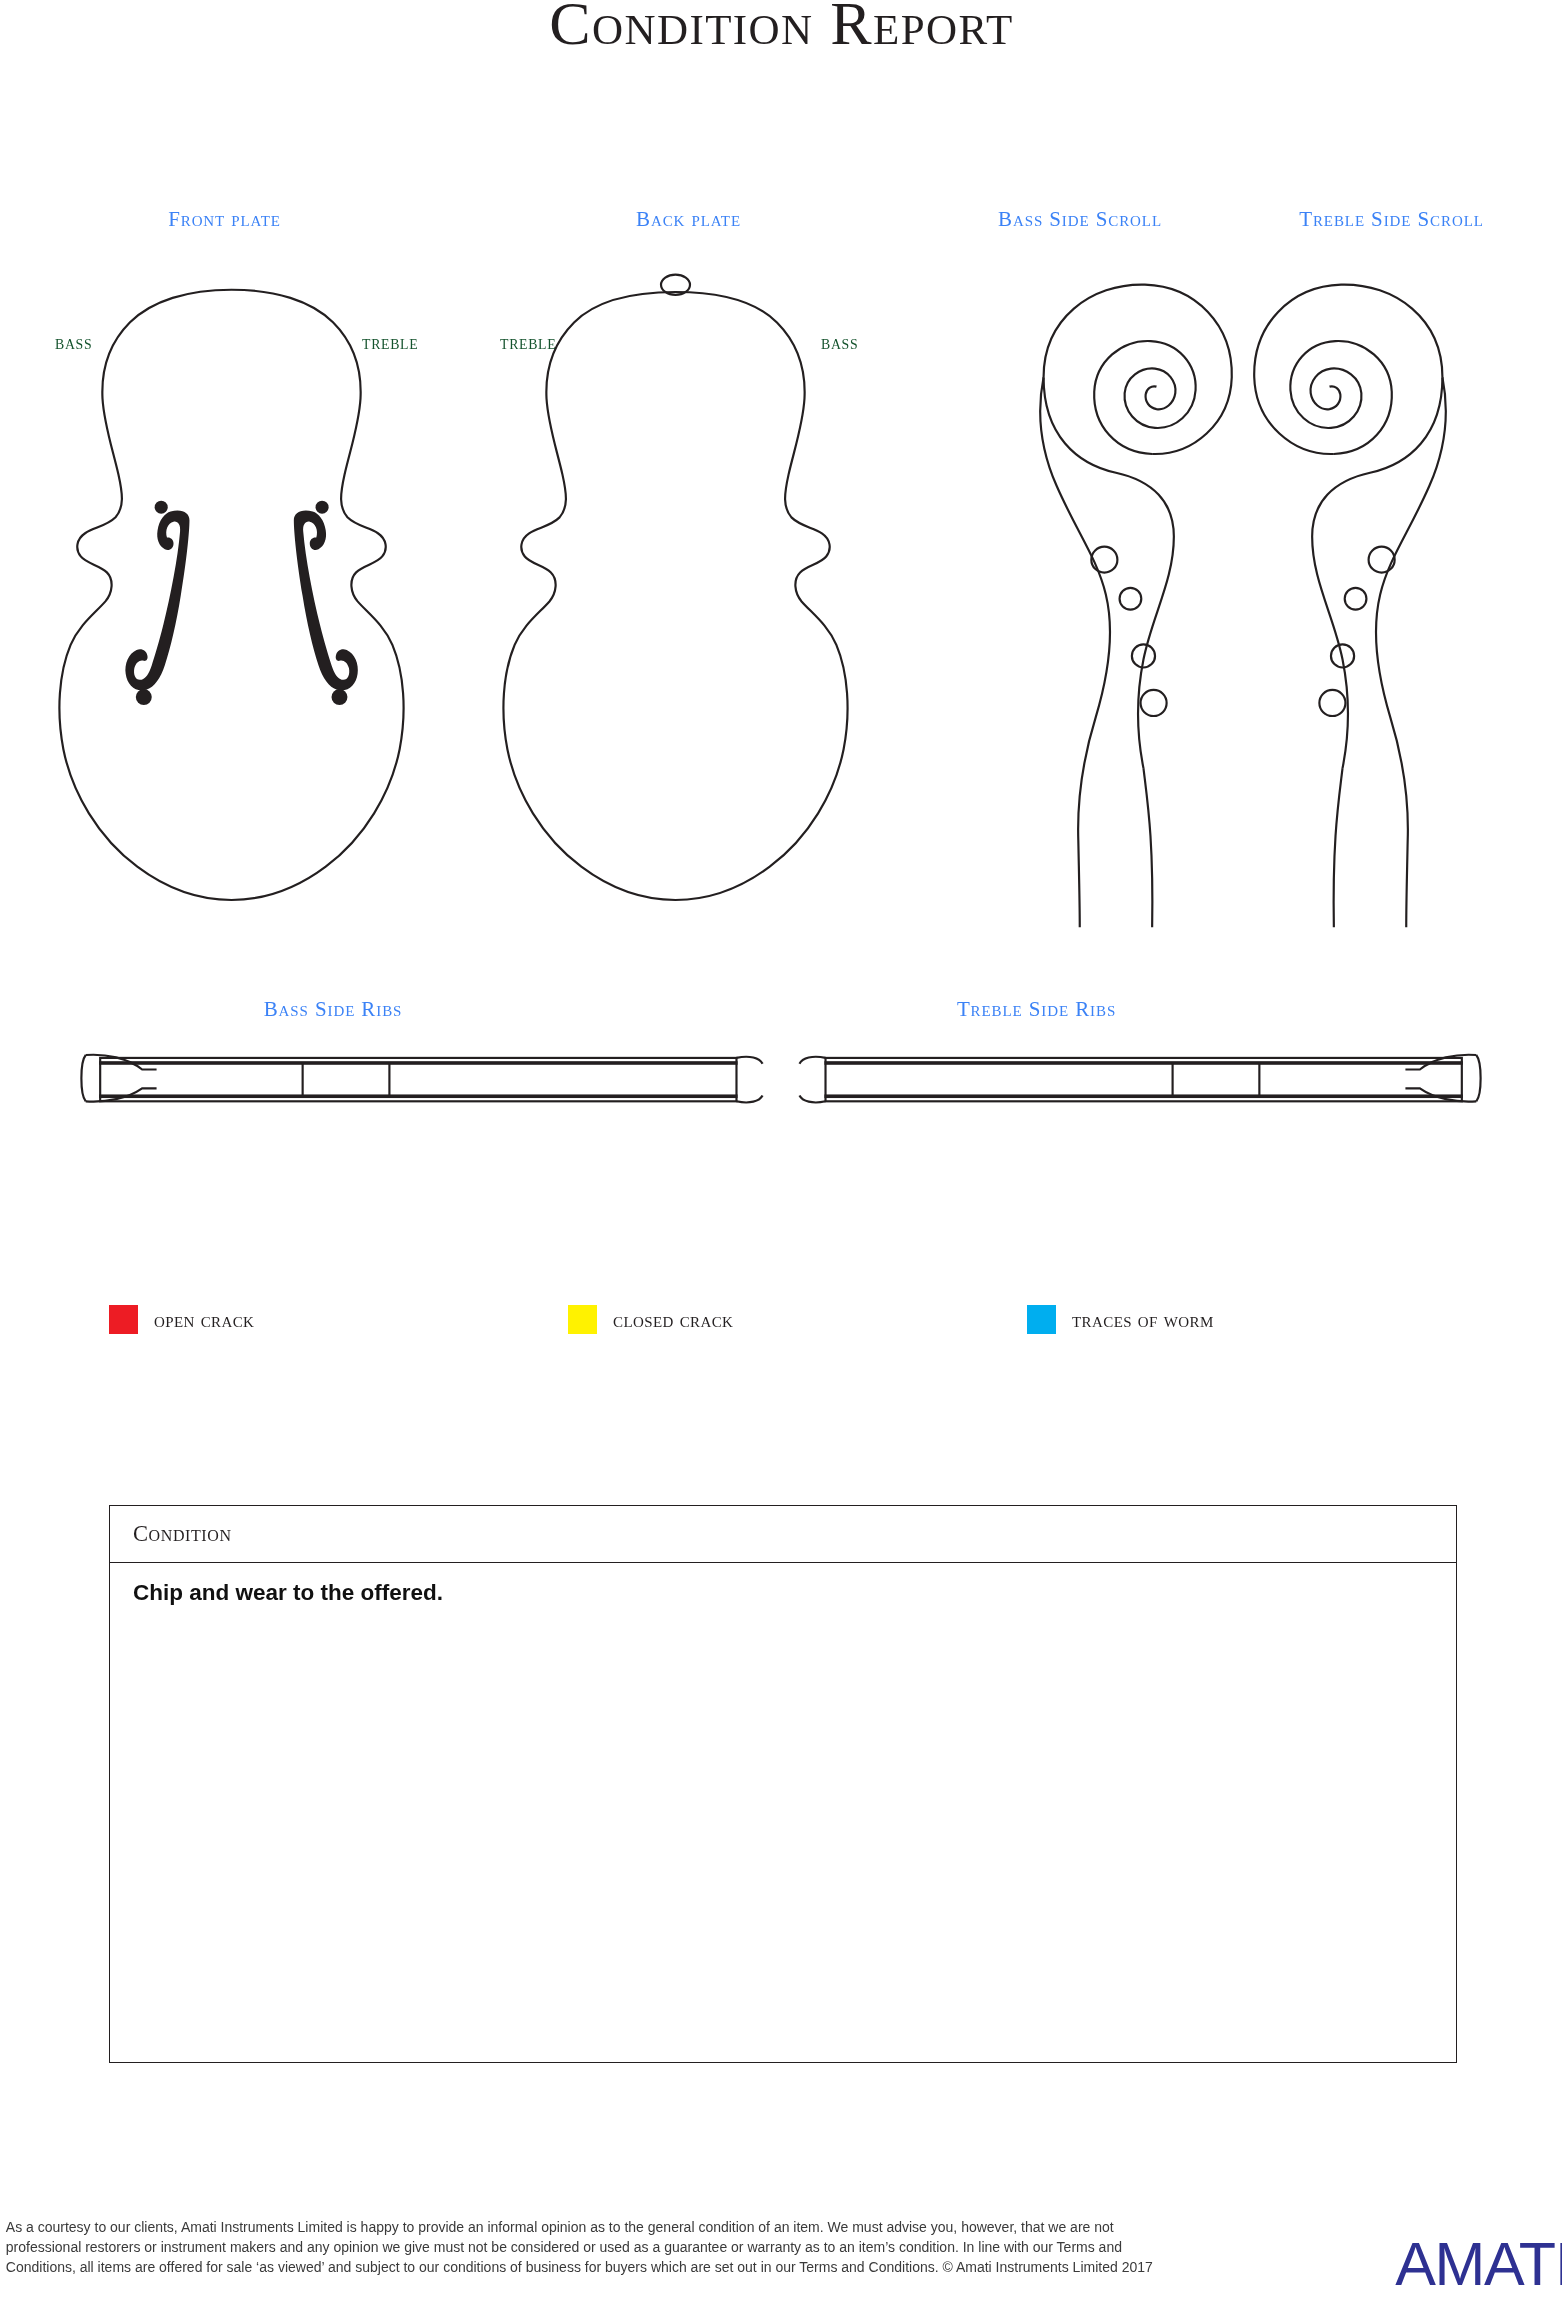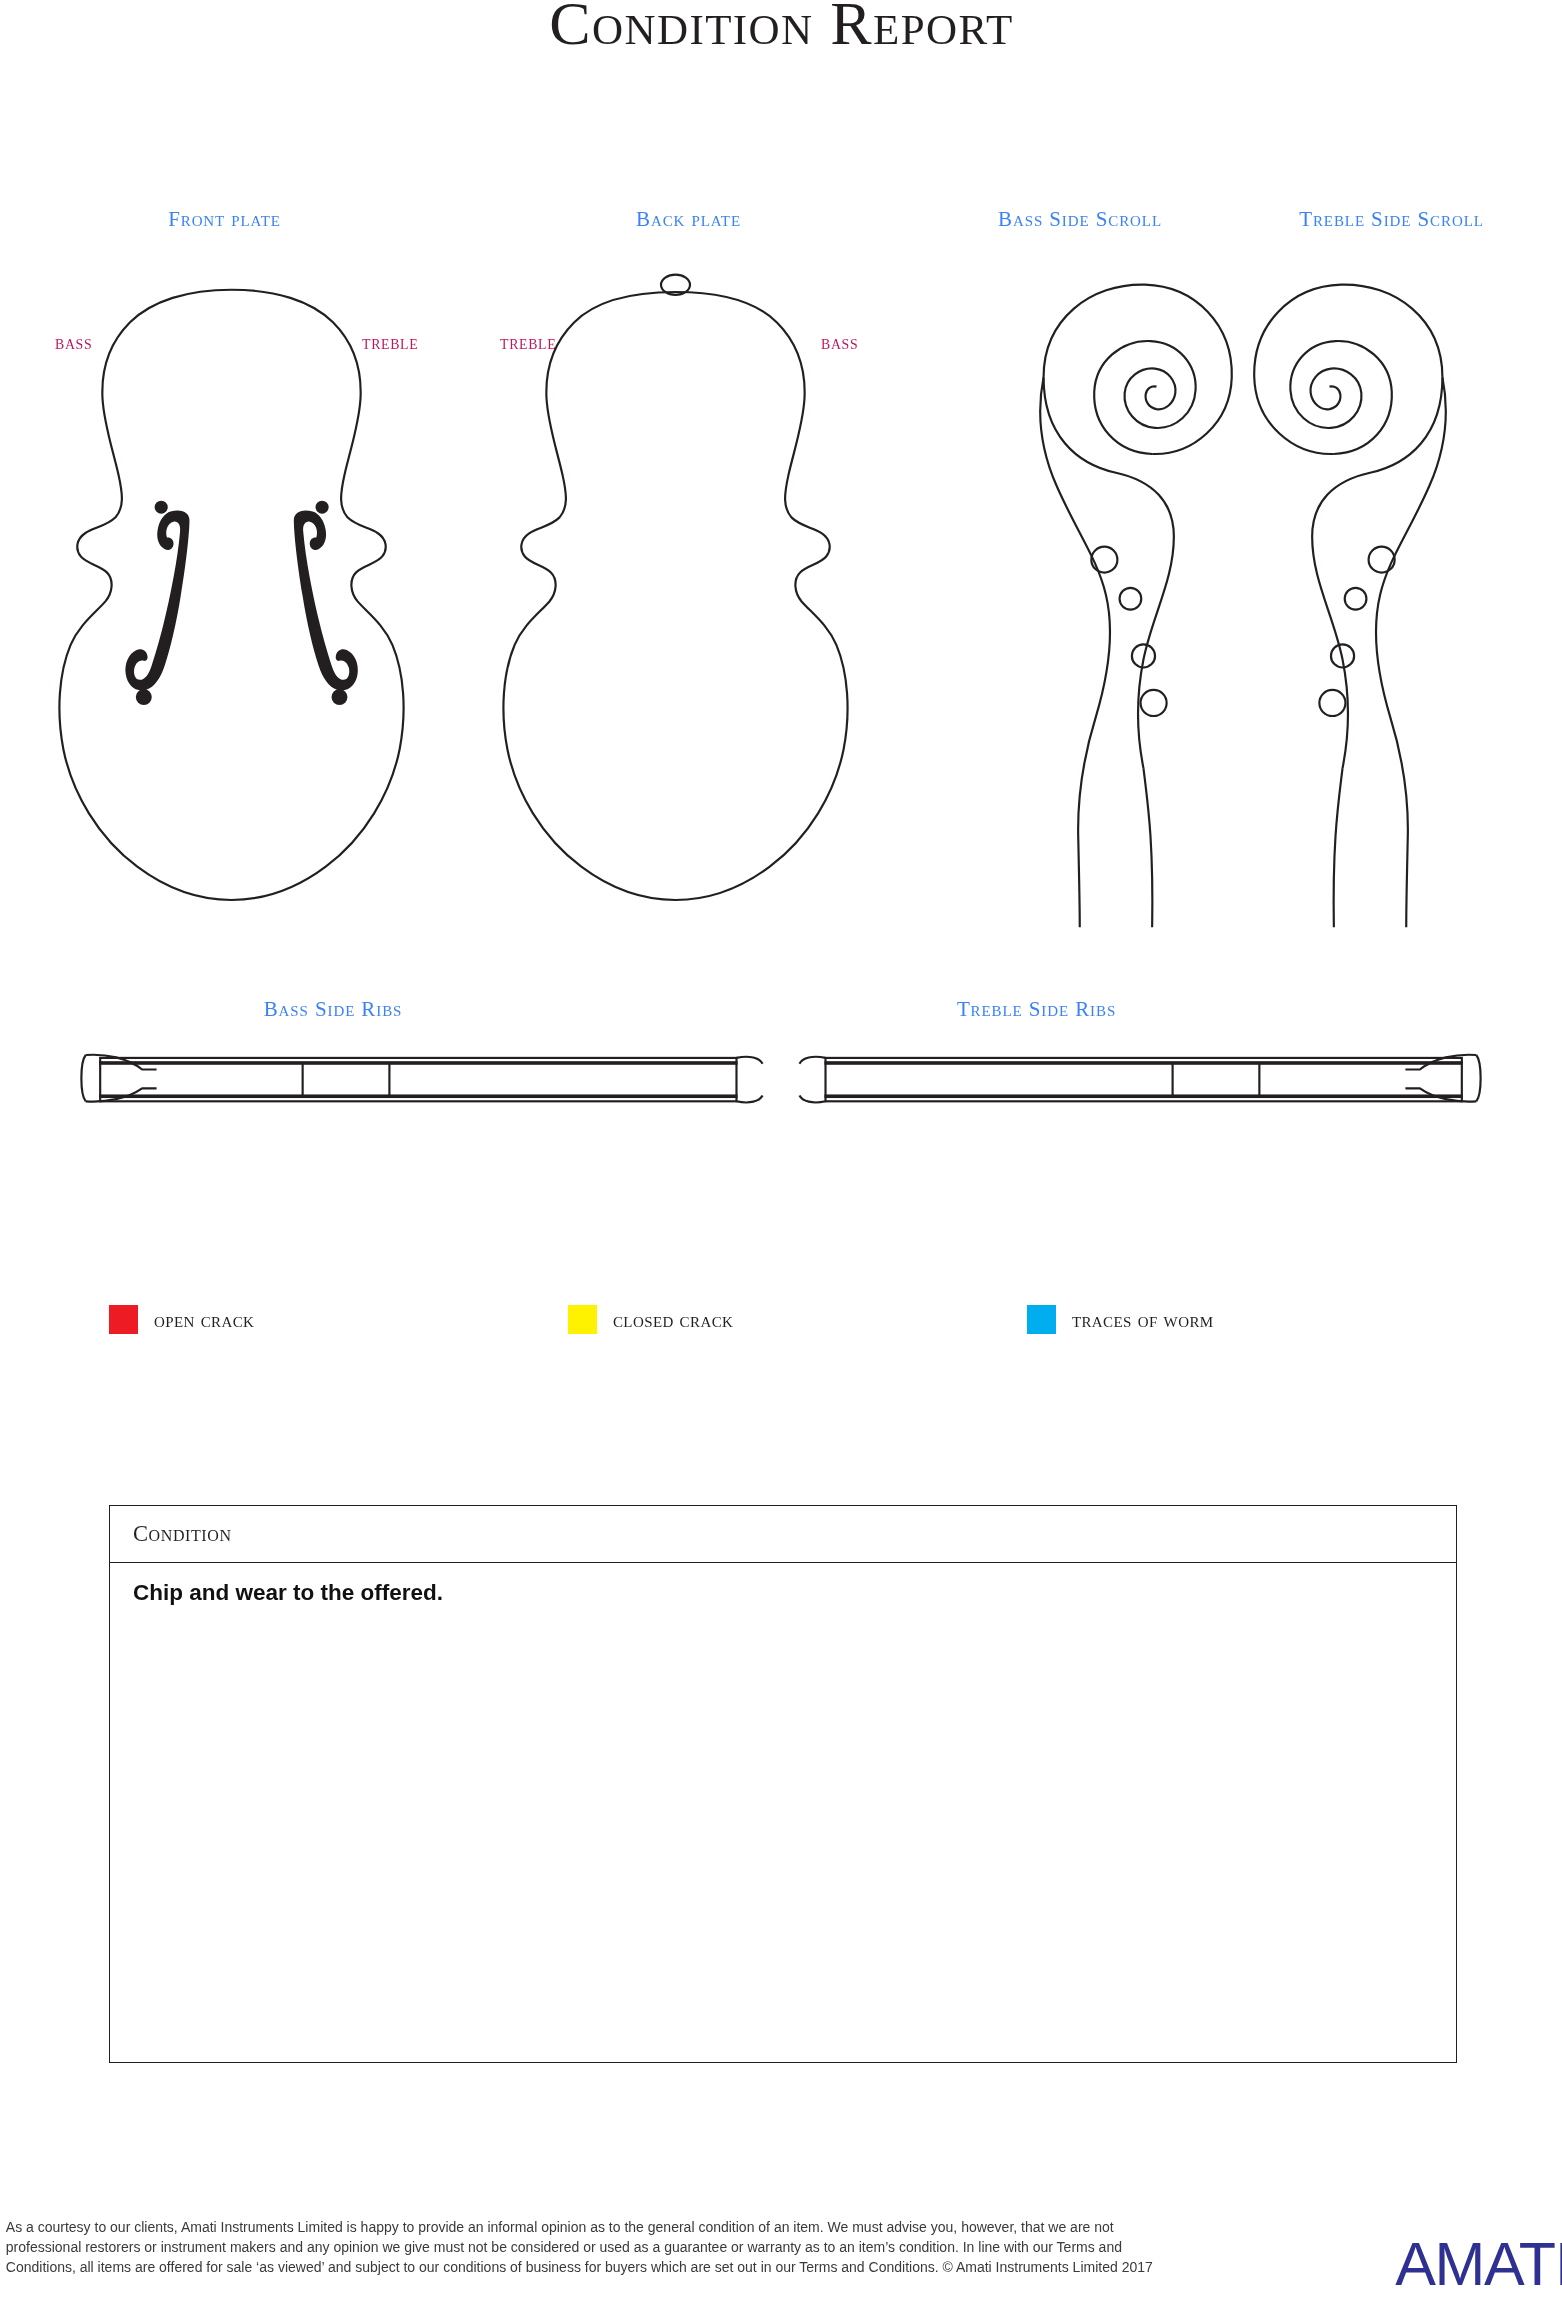--- a/index.html
+++ b/index.html
@@ -42,41 +42,42 @@
     text-align: center;
     white-space: nowrap;
   }
 
   .side-label {
     position: absolute;
     font-family: "Liberation Serif", serif;
     font-variant: small-caps;
     font-size: 13.8px;
     letter-spacing: 0.7px;
-    color: #be185d;
+    color: #14532d;
     white-space: nowrap;
   }
 
   
   .diagram {
     position: absolute;
   }
   .diagram svg { display: block; }
 
   
   .legend {
     position: absolute;
     left: 109px;
     top: 1305px;
     width: 1377px;
   }
   .legend-row {
     display: flex;
     width: 100%;
     margin-bottom: 23px;
+    justify-content: space-between;
   }
   .legend-item {
     display: flex;
     align-items: center;
     width: 33.33%;
   }
   .legend-swatch {
     width: 29px;
     height: 29px;
     flex: none;

